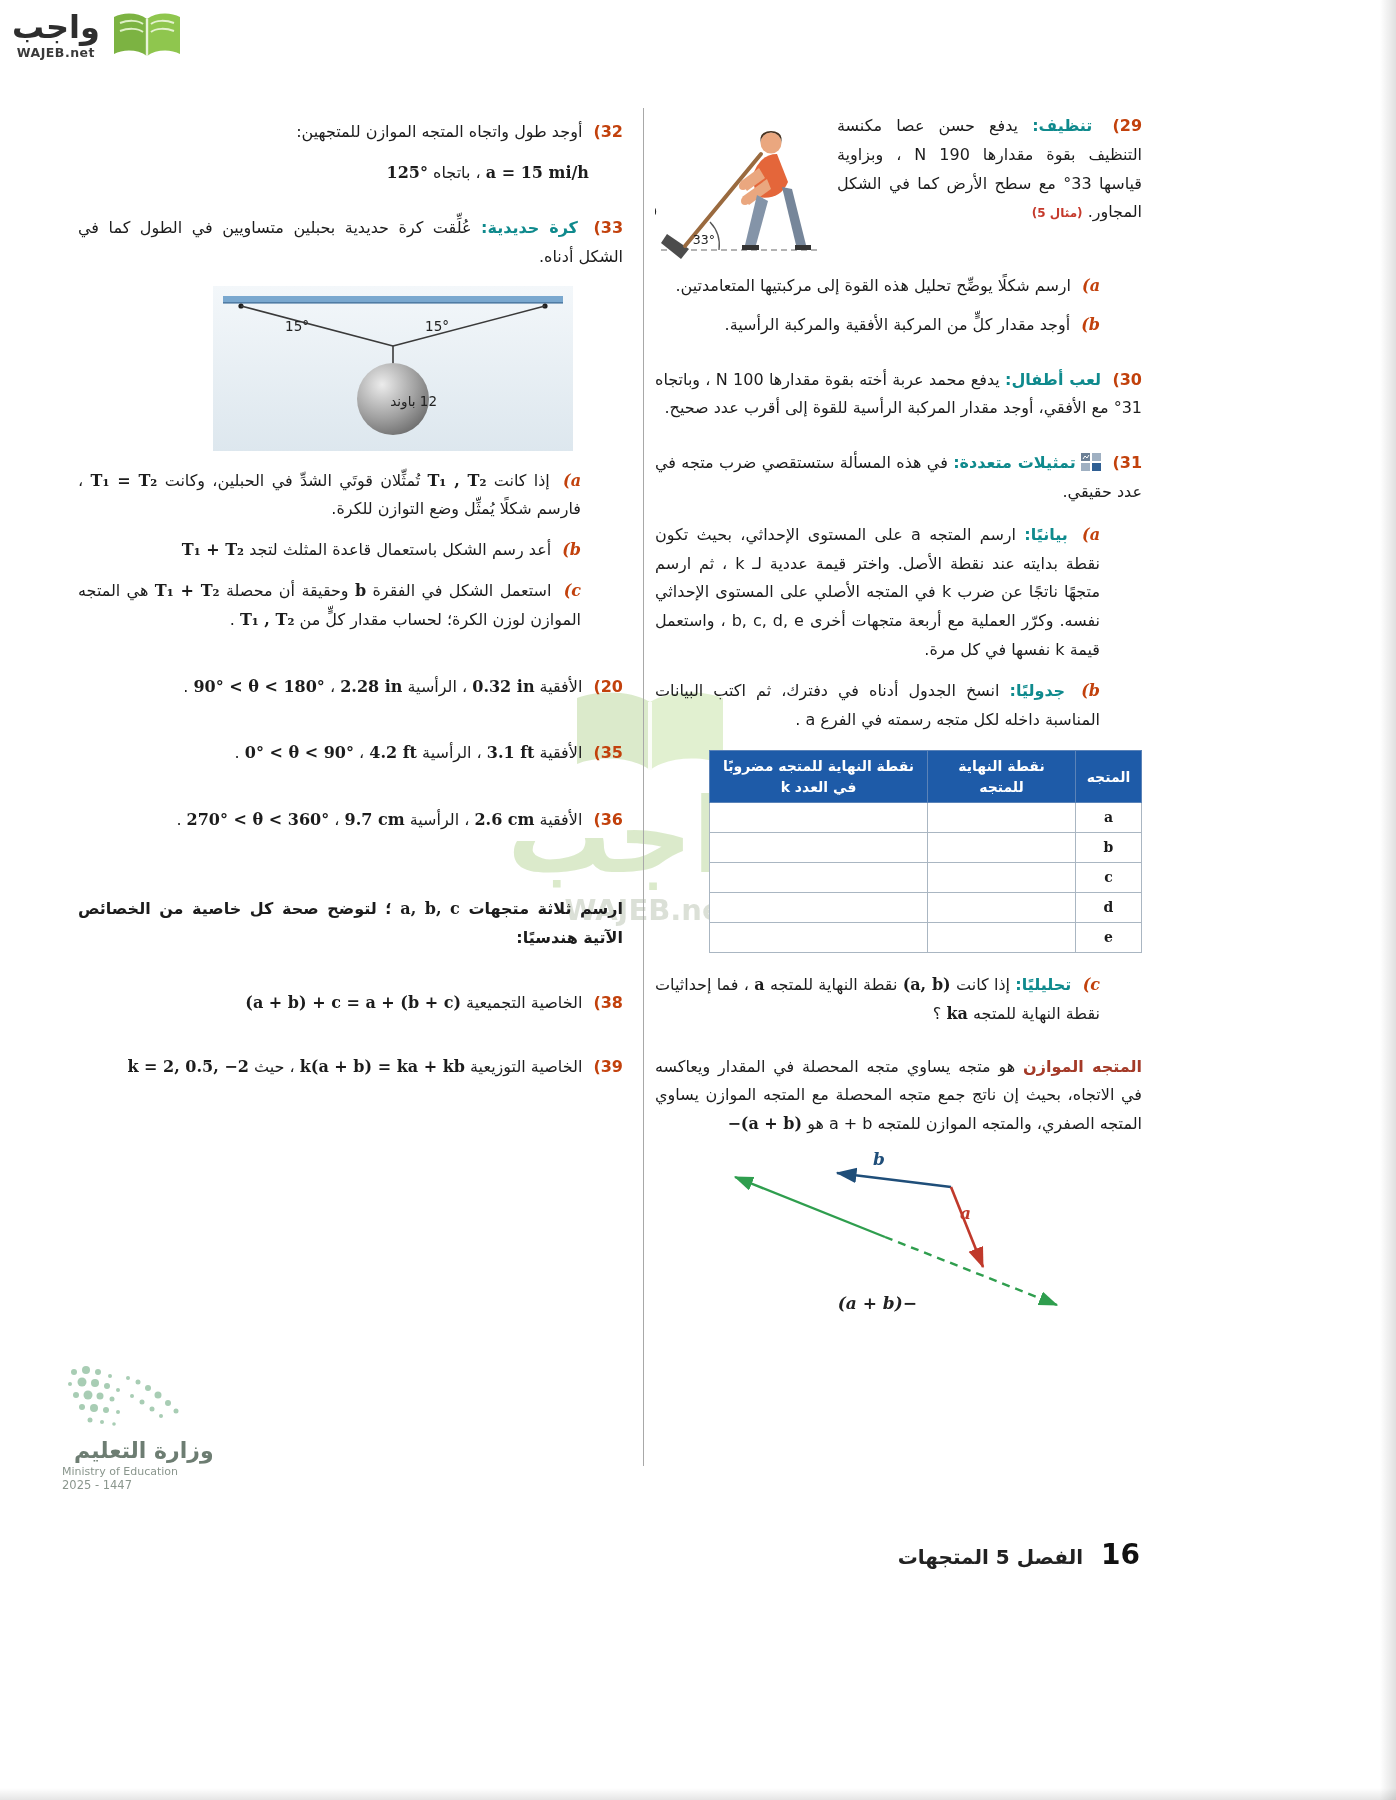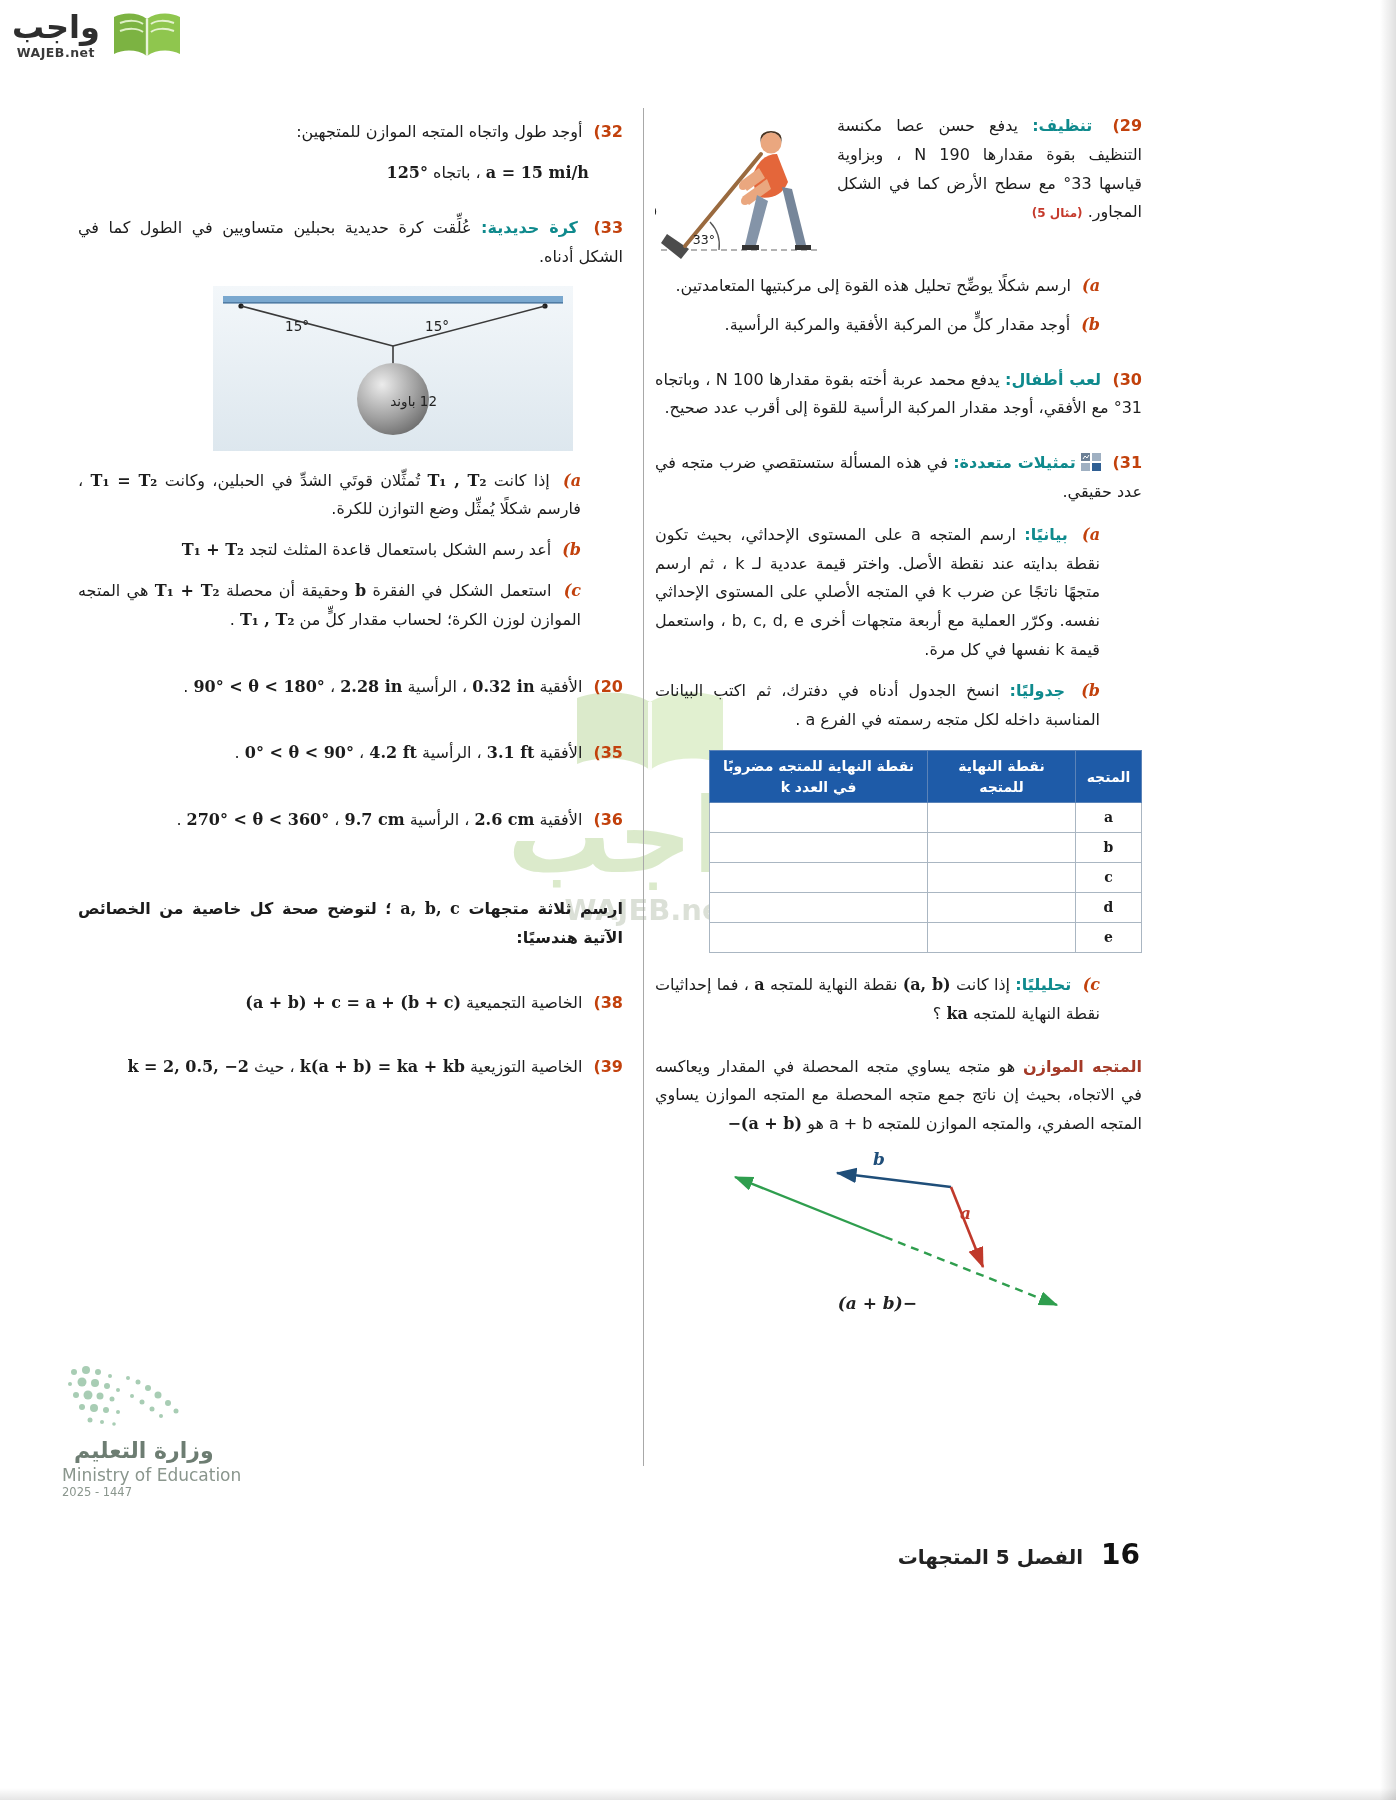--- a/index.html
+++ b/index.html
@@ -65,21 +65,21 @@
   .vletter { font-weight:bold; font-family:"DejaVu Serif",serif; }
 
   
   .footer { position:absolute; top:1538px; right:256px; direction:rtl; display:flex;
             align-items:baseline; gap:18px; }
   .pageno { font-size:28px; font-weight:bold; color:#111; }
   .chapter{ font-size:20px; font-weight:bold; color:#222;margin-left:13px; }
 
   .ministry { position:absolute; left:62px; top:1362px; width:200px; }
   .min-ar { font-size:22px; font-weight:bold; color:#6d7d72; margin-top:2px;margin-left:12px; }
-  .min-en { font-size:17px; color:#8a968d; margin-top:2px; }
+  .min-en { font-size:11px; color:#8a968d; margin-top:2px; }
   .min-yr { font-size:11.5px; color:#8a968d; }
 </style>
 </head>
 <body>
 
 <div class="page">
 
   <div class="brand">
     <div class="brand-text">
       <div class="brand-ar">واجب</div>

